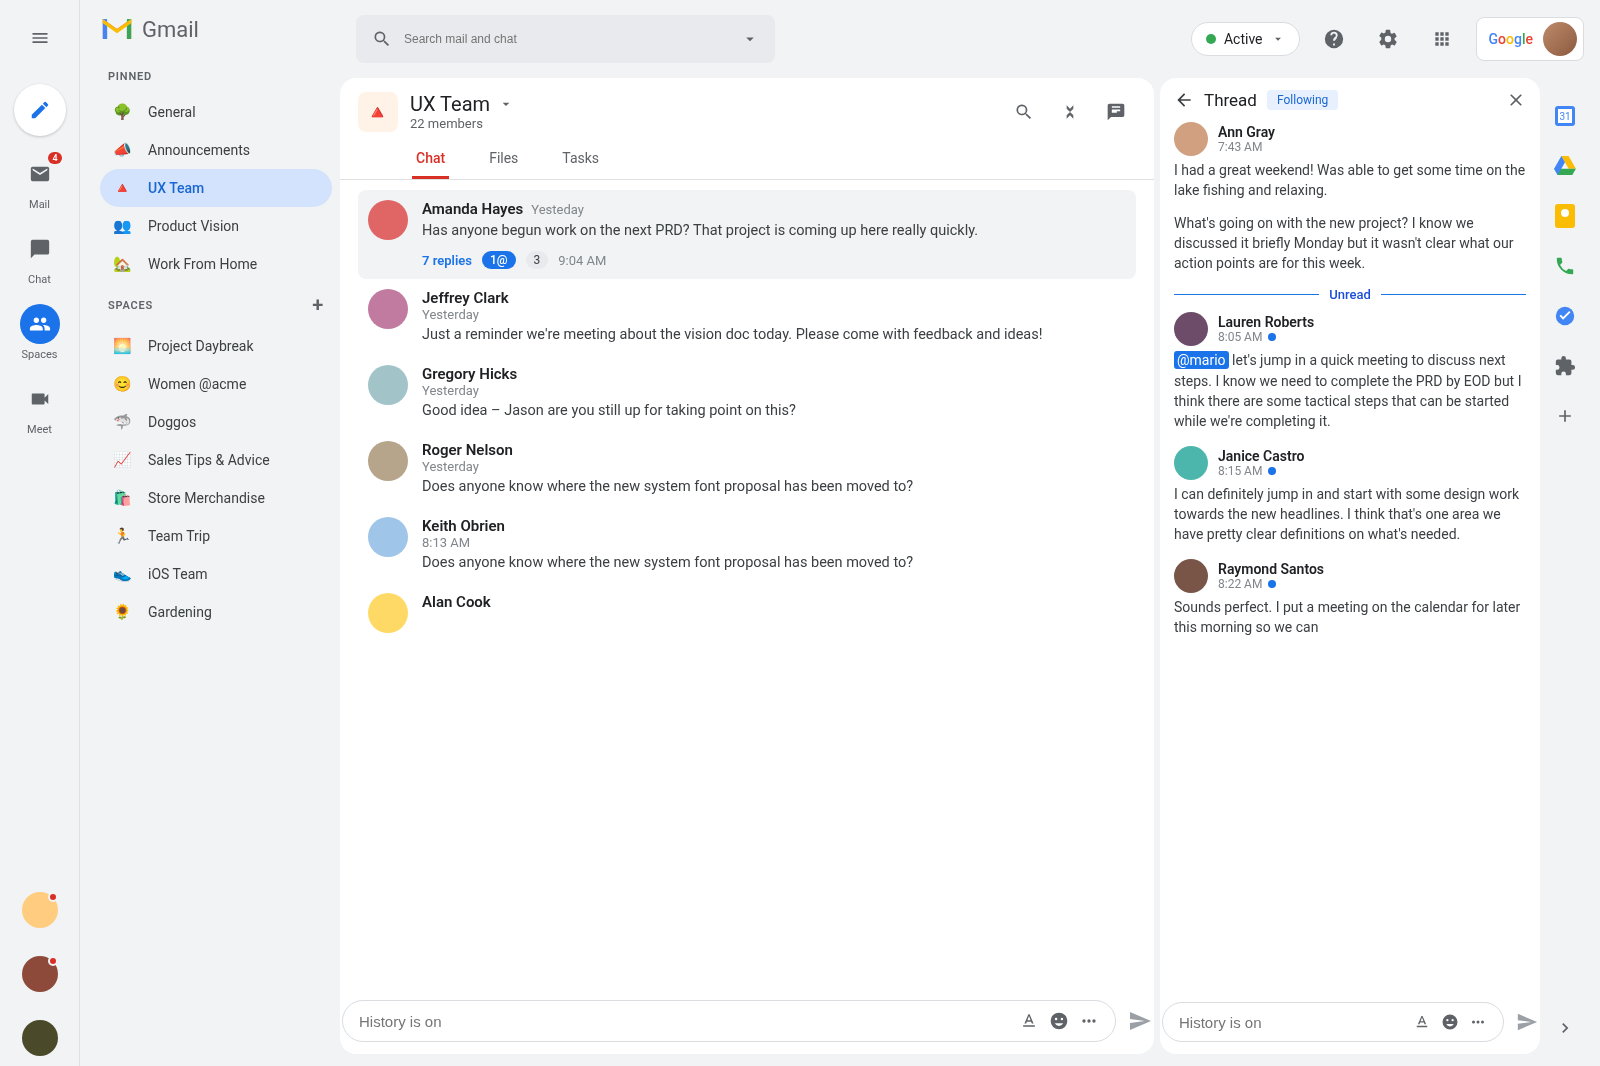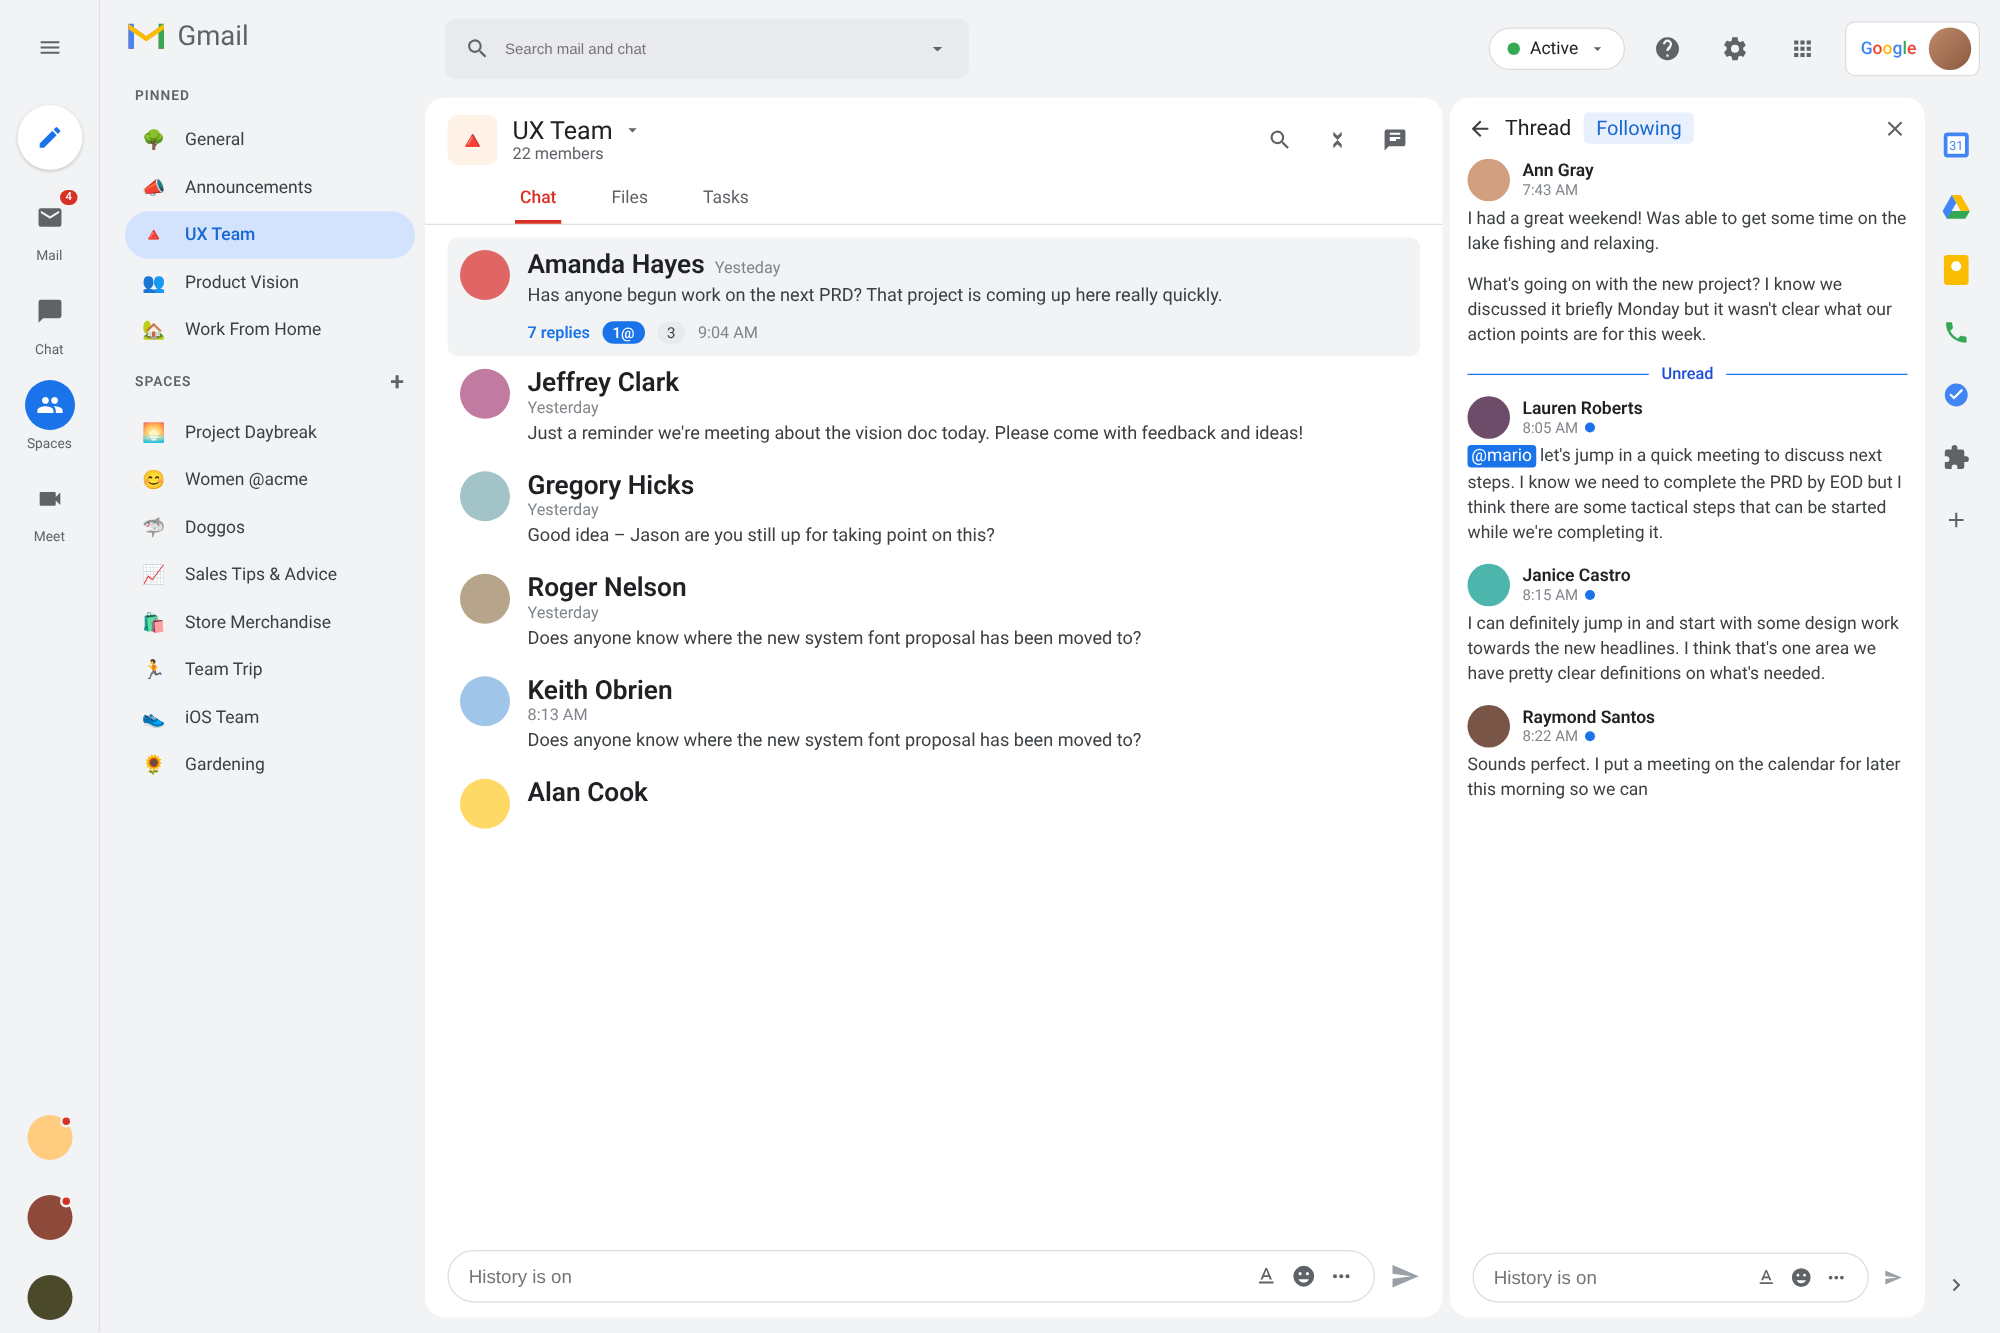--- a/index.html
+++ b/index.html
@@ -47,36 +47,36 @@
   .header-actions { margin-left: auto; display: flex; gap: 6px; }
   .tabs { display: flex; gap: 36px; padding: 8px 22px 0 72px; border-bottom: 1px solid #e0e0e0; }
   .tab { padding: 10px 4px; font-size: 14px; color: #5f6368; cursor: pointer; border-bottom: 3px solid transparent; }
   .tab.active { color: #d93025; border-bottom-color: #d93025; font-weight:500; }
   .messages { flex: 1; overflow-y: auto; padding: 10px 18px; }
   .msg { display: flex; gap: 14px; padding: 10px 10px; border-radius: 8px; }
   .msg.highlight { background: #f1f3f4; }
   .msg-avatar { width: 40px; height: 40px; border-radius: 50%; flex-shrink: 0; }
   .msg-body { flex: 1; }
   .msg-head { display: flex; align-items: baseline; gap: 8px; }
-  .msg-name { font-weight: 600; font-size: 21px; }
+  .msg-name { font-weight: 600; font-size: 15px; }
   .msg-time { font-size: 13px; color: #80868b; }
   .msg-text { font-size: 14.5px; margin-top: 2px; line-height: 1.45; color:#3c4043; }
   .replies-row { display: flex; align-items: center; gap: 10px; margin-top: 10px; font-size: 13px; }
   .replies-link { color: #1a73e8; font-weight: 600; cursor:pointer; }
   .chip-blue { background: #1a73e8; color: #fff; border-radius: 12px; padding: 2px 8px; font-size: 12px; font-weight:500; }
   .chip-gray { background: #e8eaed; color: #3c4043; border-radius: 12px; padding: 2px 8px; font-size: 12px; }
-  .composer { display: flex; align-items: center; gap: 12px; padding: 12px 18px; }
+  .composer { display: flex; align-items: center; gap: 12px; padding: 12px 2px; }
   .compose-box { flex: 1; border: 1px solid #dadce0; border-radius: 24px; padding: 10px 16px; display: flex; align-items: center; gap: 10px; color:#5f6368; }
   .compose-box input { border:0; flex:1; outline:none; font-size:15px; color:#5f6368; background:transparent; }
   .send-icon { color:#9aa0a6; cursor:pointer; }
   
   .thread-panel { width: 380px; background: #fff; border-radius: 16px; display: flex; flex-direction: column; overflow:hidden; }
   .thread-header { display: flex; align-items: center; gap: 10px; padding: 12px 14px; }
   .thread-title { font-size: 17px; }
-  .following-chip { background: #e8f0fe; color: #1967d2; font-size: 16px; padding: 3px 10px; border-radius: 4px; }
+  .following-chip { background: #e8f0fe; color: #1967d2; font-size: 12px; padding: 3px 10px; border-radius: 4px; }
   .thread-body { flex:1; overflow-y:auto; padding: 0 14px; }
   .t-msg { margin-bottom: 14px; }
   .t-head { display: flex; align-items: center; gap: 10px; }
   .t-avatar { width: 34px; height: 34px; border-radius: 50%; flex-shrink: 0; }
   .t-name { font-weight: 600; font-size: 14px; }
   .t-time { font-size: 12px; color: #80868b; display:flex; align-items:center; gap:6px; }
   .t-text { font-size: 14px; margin-top: 4px; line-height: 1.45; color:#3c4043; }
   .blue-dot { width:8px;height:8px;border-radius:50%;background:#1a73e8;display:inline-block; }
   .unread-divider { display:flex; align-items:center; gap:10px; color:#1d4ed8; font-size:13px; font-weight:500; margin:10px 0; }
   .unread-divider .line { flex:1; height:1px; background:#1a73e8; }

